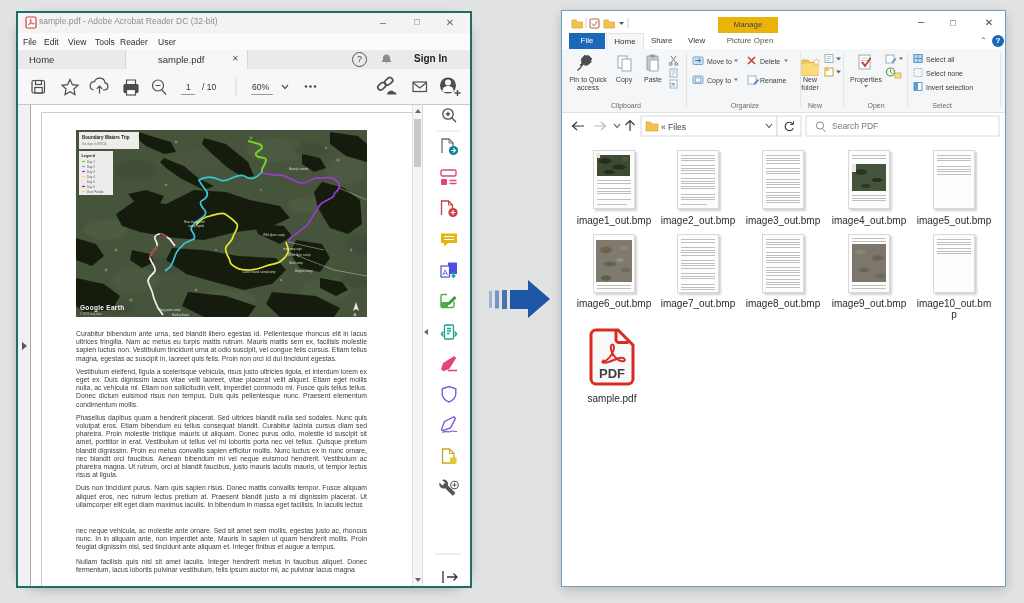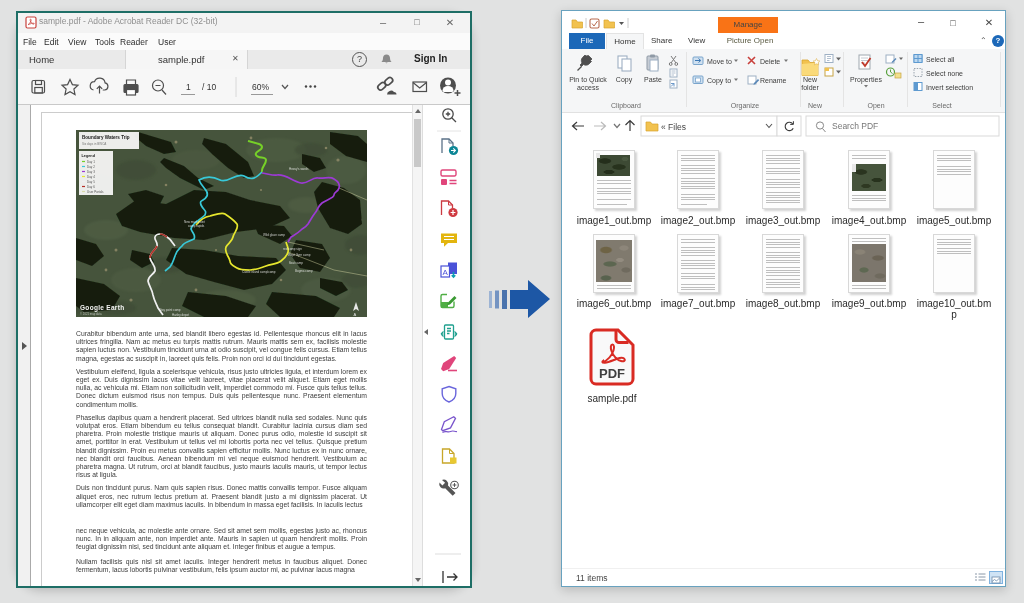--- a/index.html
+++ b/index.html
@@ -354,21 +354,21 @@
 
 <svg class="a" style="left:486px;top:278px;" width="70" height="42" viewBox="0 0 70 42">
   <rect x="3" y="13" width="3" height="17" fill="#9db4d4"></rect>
   <rect x="9" y="12.5" width="4" height="18" fill="#7494c2"></rect>
   <rect x="16" y="12" width="5" height="19" fill="#4a73ad"></rect>
   <polygon points="24,12 42,12 42,2 64,21 42,40 42,31 24,31" fill="#1d57a5"></polygon>
 </svg>
 
 <div id="exp" class="a">
 
-  <div class="a" style="left:157px;top:7px;width:60px;height:16px;background:#f97316;text-align:center;font-size:8px;color:#444;line-height:16px;">Manage</div>
+  <div class="a" style="left:157px;top:7px;width:60px;height:16px;background:#eab308;text-align:center;font-size:8px;color:#444;line-height:16px;">Manage</div>
   <div class="a" style="left:10px;top:6px;" id="qat">
     <svg width="80" height="14" viewBox="0 0 80 14">
       <path d="M1 4 h4 l1.5 2 h5 v6 h-10.5 Z" fill="#f2c24f" stroke="#d8a52e" stroke-width="0.7"></path>
       <path d="M15 2 v10" stroke="#ccc" stroke-width="1"></path>
       <rect x="19" y="3" width="9" height="9" rx="1.5" fill="#fff" stroke="#b86a4e" stroke-width="1.1"></rect>
       <path d="M21 7.5 l2 2.5 3.5 -5" stroke="#b86a4e" stroke-width="1" fill="none"></path>
       <path d="M33 4 h4 l1.5 2 h5 v6 h-10.5 Z" fill="#f2c24f" stroke="#d8a52e" stroke-width="0.7"></path>
       <path d="M48 6 l2.5 3 2.5 -3" fill="#555"></path>
       <path d="M57 2 v10" stroke="#ccc" stroke-width="1"></path>
     </svg>
@@ -613,25 +613,13 @@
 
     <svg class="a" style="left:25px;top:188px;" width="50" height="60" viewBox="0 0 50 60">
       <path d="M4 8 a5 5 0 0 1 5 -5 h22 l15 15 v34 a5 5 0 0 1 -5 5 h-32 a5 5 0 0 1 -5 -5 Z" fill="#f9f9f9" stroke="#d92b23" stroke-width="3"></path>
       <path d="M29 3.5 v9 a3 3 0 0 0 3 3 h9.5" fill="none" stroke="#d92b23" stroke-width="3"></path>
       <path d="M16 35 c4 -1.5 8.5 -6 10.5 -11.5 c1 -3 0.5 -6 -1 -6 c-1.8 0 -2.2 3 -1 6.5 c1.5 4.5 5.5 9 9.5 10 c3 0.8 4.5 -0.5 3.5 -2 c-0.8 -1.4 -4.5 -1.3 -8 0 c-4 1.5 -8.5 3.5 -11.5 3.8 c-2.5 0.3 -3.3 -0.8 -2 -1.8 Z" fill="none" stroke="#d92b23" stroke-width="2"></path>
       <text x="25" y="51" text-anchor="middle" font-size="13" font-weight="bold" fill="#404040" font-family="Liberation Sans,sans-serif">PDF</text>
     </svg>
     <div class="lbl" style="left:8px;top:255px;">sample.pdf</div>
   </div>
 
-  <div class="a" style="left:1px;top:558px;width:443px;height:18px;background:#fff;border-top:1px solid #f0f0f0;box-sizing:border-box;">
-    <span class="a" style="left:14px;top:4px;font-size:8.5px;color:#444;">11 items</span>
-    <svg class="a" style="left:412px;top:3px;" width="12" height="11" viewBox="0 0 12 11">
-        <g stroke="#8a98a8" stroke-width="1">
-          <path d="M1 2 h2 M4.5 2 h7 M1 5 h2 M4.5 5 h7 M1 8 h2 M4.5 8 h7"></path>
-        </g>
-      </svg>
-    <div class="a" style="left:427px;top:2px;width:14px;height:13px;background:#cfe3f5;border:1px solid #7fb2e0;box-sizing:border-box;"><svg width="12" height="11" viewBox="0 0 12 11">
-          <rect x="2" y="2" width="8" height="6" fill="#fff" stroke="#6a88a8" stroke-width="0.8"></rect>
-          <path d="M2 6.5 l2.5 -2 2 1.5 2.5 -2.5 1 1" stroke="#6a88a8" stroke-width="0.8" fill="none"></path>
-        </svg></div>
-  </div>
 </div>
 
 </body></html>

